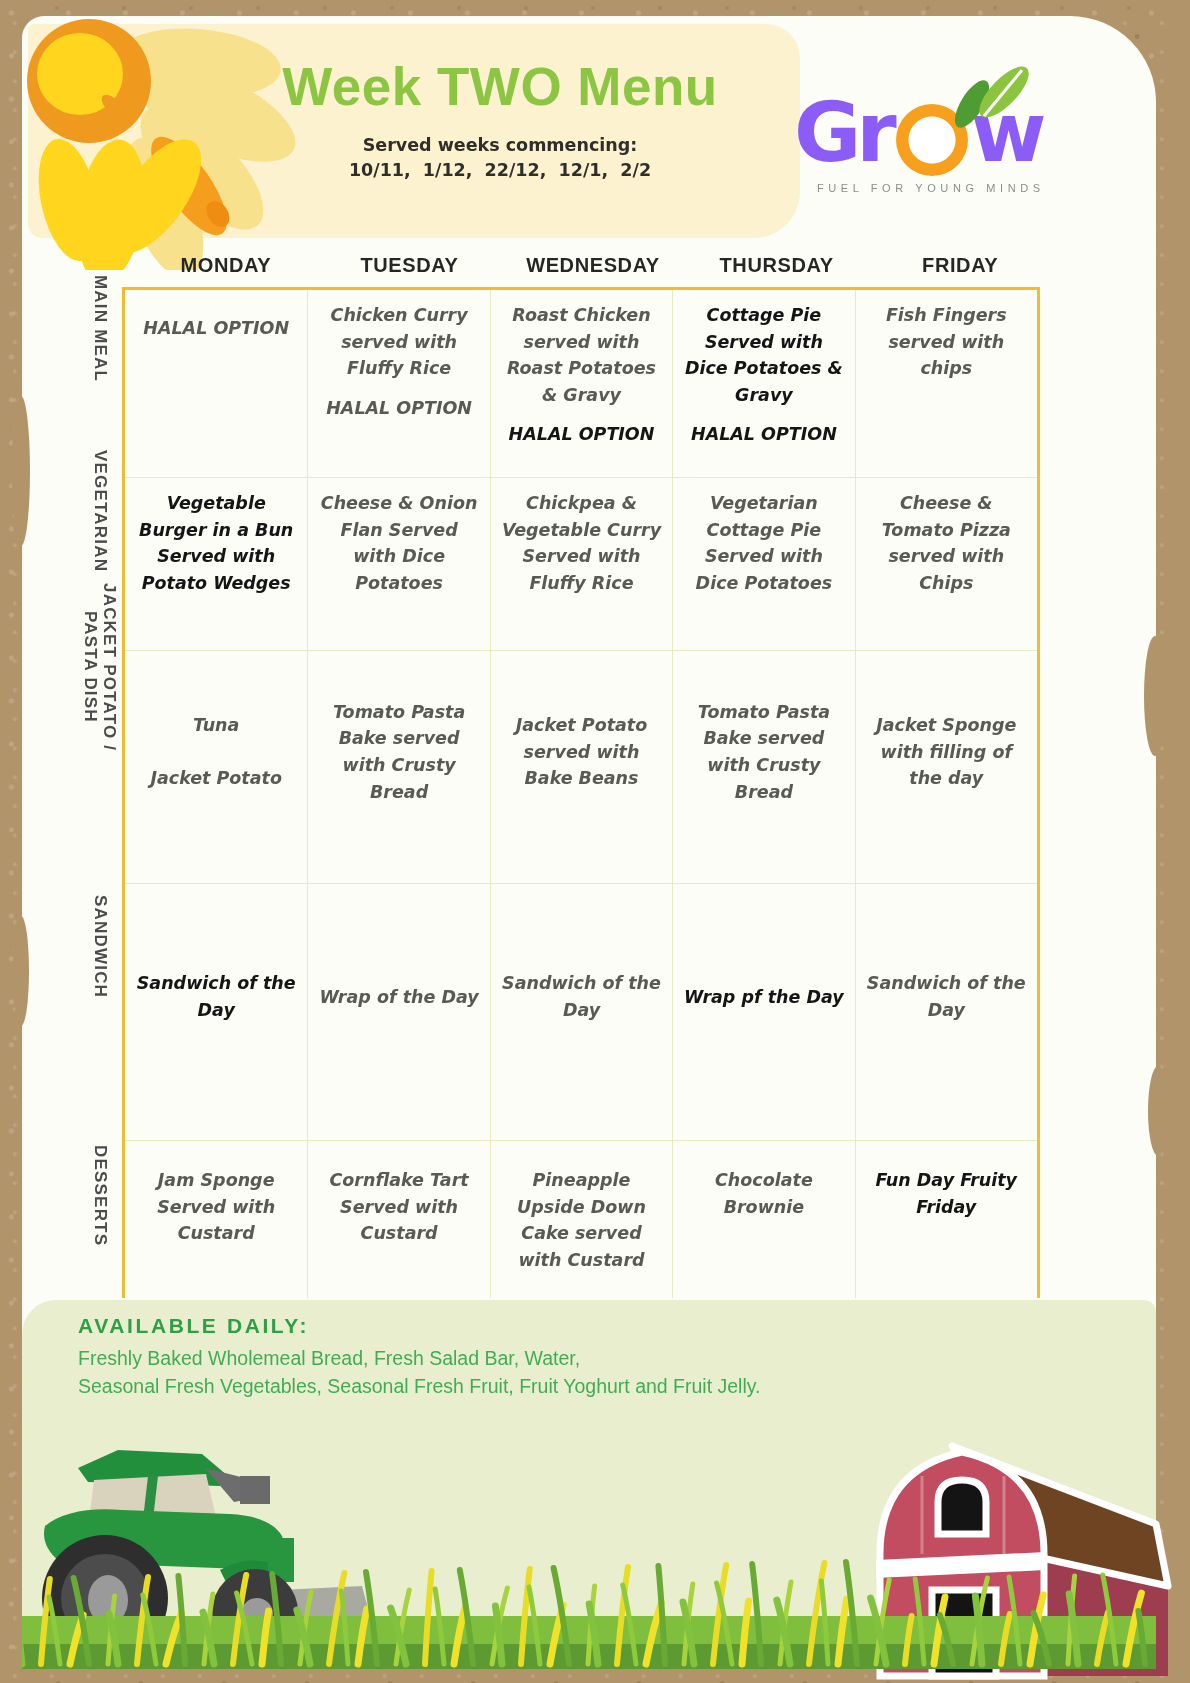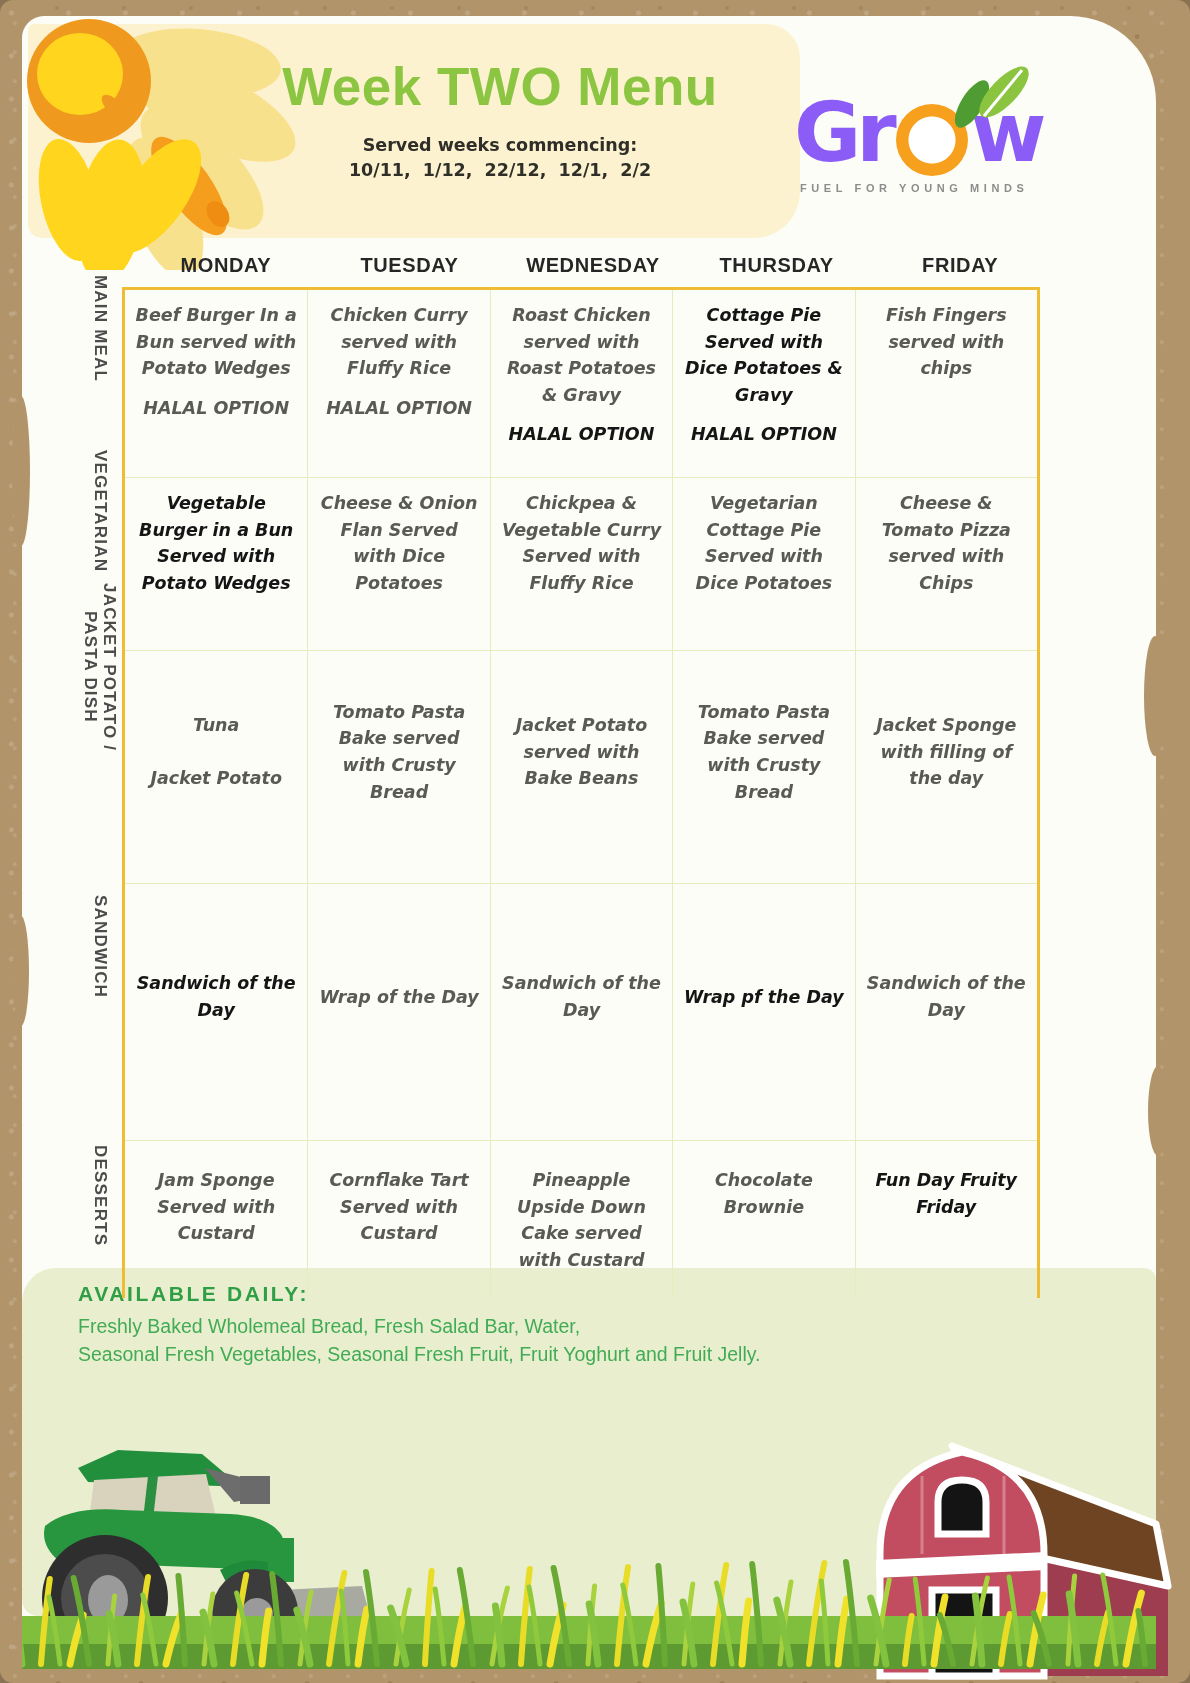--- a/index.html
+++ b/index.html
@@ -4,21 +4,21 @@
 <style>
   html,body{margin:0;padding:0;background:#8a7352;}
   .page{position:relative;width:1190px;height:1683px;overflow:hidden;
     font-family:"DejaVu Sans",sans-serif;
     background-color:#b2946a;
     background-image:
       radial-gradient(circle at 20% 30%, rgba(255,255,255,.16) 0 2px, transparent 3px),
       radial-gradient(circle at 70% 60%, rgba(90,60,20,.20) 0 2px, transparent 3px),
       radial-gradient(circle at 40% 80%, rgba(255,255,255,.12) 0 1.5px, transparent 2.5px),
       radial-gradient(circle at 85% 15%, rgba(90,60,20,.14) 0 1.5px, transparent 2.5px);
-    background-size:57px 43px,83px 61px,37px 29px,67px 53px;border-radius:13px;}
+    background-size:57px 43px,83px 61px,37px 29px,67px 53px;}
   .sheet{position:absolute;left:22px;top:16px;width:1134px;height:1653px;background:#fdfdf8;
     border-radius:22px 86px 26px 20px;}
   
   .blob{position:absolute;background:#b2946a;border-radius:50%;}
   .blob.b1{right:-10px;top:620px;width:22px;height:120px;}
   .blob.b2{right:-12px;top:1050px;width:20px;height:90px;}
   .blob.b3{left:-10px;top:380px;width:18px;height:150px;}
   .blob.b4{left:-9px;top:900px;width:16px;height:110px;}
 
   
@@ -33,22 +33,22 @@
 
   
   .logo{position:absolute;left:772px;top:76px;width:290px;z-index:4;}
   .logo-word{position:relative;display:flex;align-items:flex-end;
     font-family:"DejaVu Sans",sans-serif;font-weight:bold;font-size:82px;line-height:1;
     color:#8b5cf6;letter-spacing:-5px;}
   .orange-o{display:inline-block;width:72px;height:72px;border-radius:50%;margin:0 1px -2px 4px;
     background:radial-gradient(circle at 50% 50%, #ffffff 0 23px, #f7a01d 24px 100%);}
   .logo-w{margin-left:2px;}
   .logo-leaves{position:absolute;left:148px;top:-32px;}
-  .logo-tagline{margin-top:8px;margin-left:6px;font-family:"Liberation Sans",sans-serif;
-    font-size:11px;font-weight:bold;letter-spacing:4.6px;color:#8c8c8c;}
+  .logo-tagline{margin-top:8px;margin-left:23px;font-family:"Liberation Sans",sans-serif;
+    font-size:11px;font-weight:normal;letter-spacing:4.6px;color:#8c8c8c;}
 
   
   .days{position:absolute;left:112px;top:238px;width:918px;display:grid;
     grid-template-columns:repeat(5,1fr);z-index:4;}
   .day{text-align:center;font-family:"Liberation Sans",sans-serif;font-weight:bold;
     font-size:20px;color:#262626;letter-spacing:0.6px;}
 
   
   .grid{position:absolute;left:100px;top:271px;width:918px;display:grid;
     grid-template-columns:repeat(5,1fr);
@@ -74,21 +74,21 @@
     writing-mode:vertical-rl;white-space:pre-line;text-align:center;
     font-family:"Liberation Sans",sans-serif;font-weight:bold;font-size:17px;
     color:#4c4c4c;letter-spacing:1.2px;line-height:19px;}
   .rail-label.v0{top:-12px;}
   .rail-label.v1{top:163px;}
   .rail-label.v2{top:296px;}
   .rail-label.v3{top:608px;}
   .rail-label.v4{top:858px;}
 
   
-  .band{position:absolute;left:0;top:1252px;width:100%;height:348px;background:#e9efce;
+  .band{position:absolute;left:0;top:1284px;width:100%;height:348px;background:#e9efce;
     border-radius:34px 12px 18px 16px;z-index:1;}
   .band-heading{padding:14px 0 0 56px;font-family:"Liberation Sans",sans-serif;
     font-weight:bold;font-size:21px;letter-spacing:2.6px;color:#2f9e45;}
   .band-text{padding:6px 0 0 56px;font-family:"Liberation Sans",sans-serif;
     font-size:19.5px;line-height:28px;color:#42ab55;}
 
   .tractor{position:absolute;left:8px;top:1424px;z-index:2;}
   .barn{position:absolute;left:812px;top:1420px;z-index:2;}
   .grass{position:absolute;left:0;bottom:0;width:1134px;height:165px;z-index:4;}
 </style>
@@ -155,21 +155,20 @@
     <div class="rail">
         <div class="rail-label v0">MAIN MEAL</div>
         <div class="rail-label v1">VEGETARIAN</div>
         <div class="rail-label v2">JACKET POTATO /
 PASTA DISH</div>
         <div class="rail-label v3">SANDWICH</div>
         <div class="rail-label v4">DESSERTS</div>
       </div>
     <div class="grid">
         <div class="cell r0 c0">
-          <div class="txt">Beef Burger In a Bun served with Potato Wedges</div>
           <div class="note">HALAL OPTION</div>
         </div>
         <div class="cell r0 c1">
           <div class="txt">Chicken Curry served with Fluffy Rice</div>
           <div class="note">HALAL OPTION</div>
         </div>
         <div class="cell r0 c2">
           <div class="txt">Roast Chicken served with Roast Potatoes &amp; Gravy</div>
           <div class="note strong">HALAL OPTION</div>
         </div>

